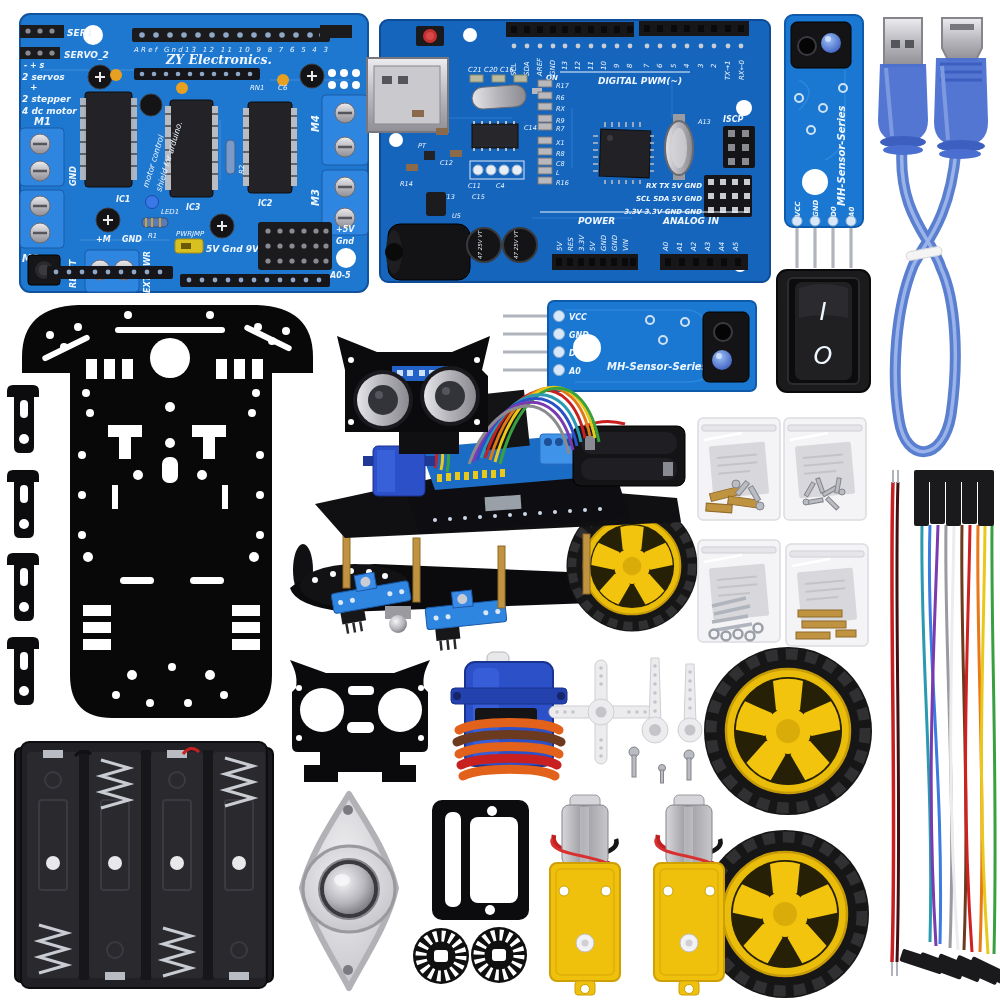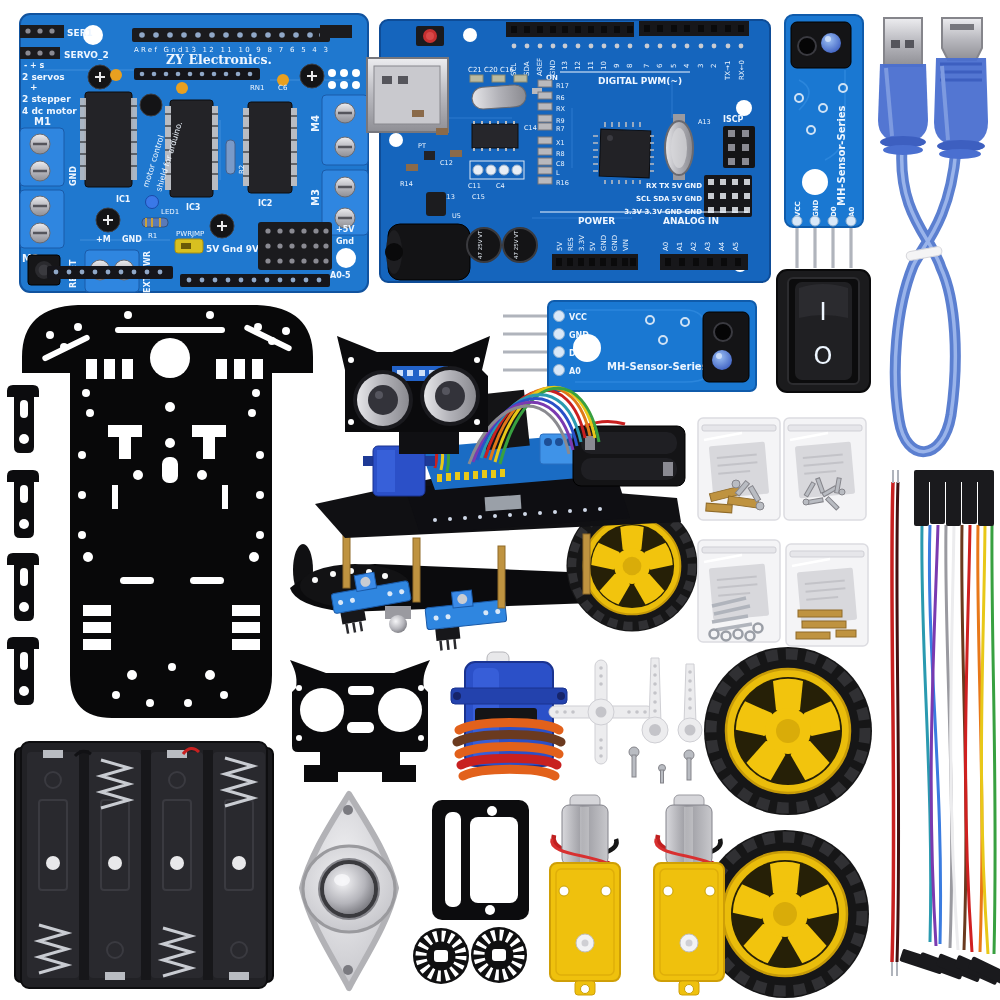--- a/index.html
+++ b/index.html
@@ -1,16 +1,16 @@
 <!DOCTYPE html>
 <html><head>
 <meta charset="utf-8">
 <style>
   html,body{margin:0;padding:0;background:#ffffff;}
-  .stage{position:relative;width:1000px;height:1000px;background:#ffffff;overflow:hidden;}
+  .stage{position:relative;width:1000px;height:1000px;background:#ffffff;overflow:hidden;font-style:italic;}
   svg{display:block;}
   text{font-family:"DejaVu Sans", sans-serif;fill:#eef6ff;}
   .t6{font-size:6.5px}.t7{font-size:7px}.t8{font-size:8px}.t9{font-size:9px}
   .t10{font-size:10px}.t12{font-size:12.5px;font-weight:bold;font-family:"DejaVu Serif",serif}
   .bold{font-weight:bold}
   .mid{text-anchor:middle}
   .end{text-anchor:end}
 </style>
 </head>
 <body>

